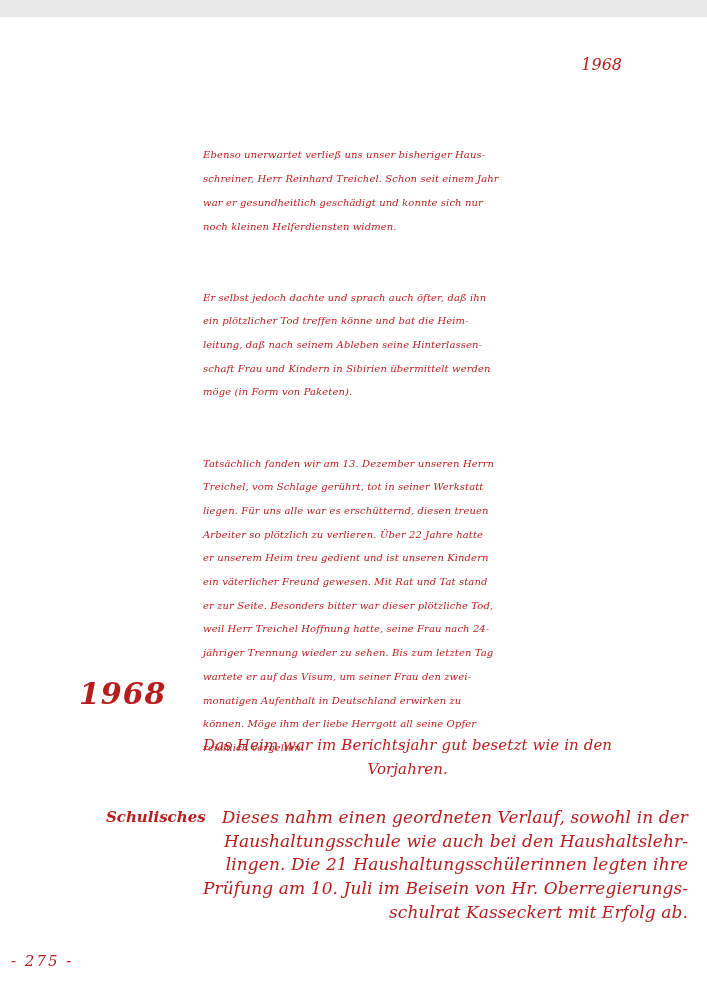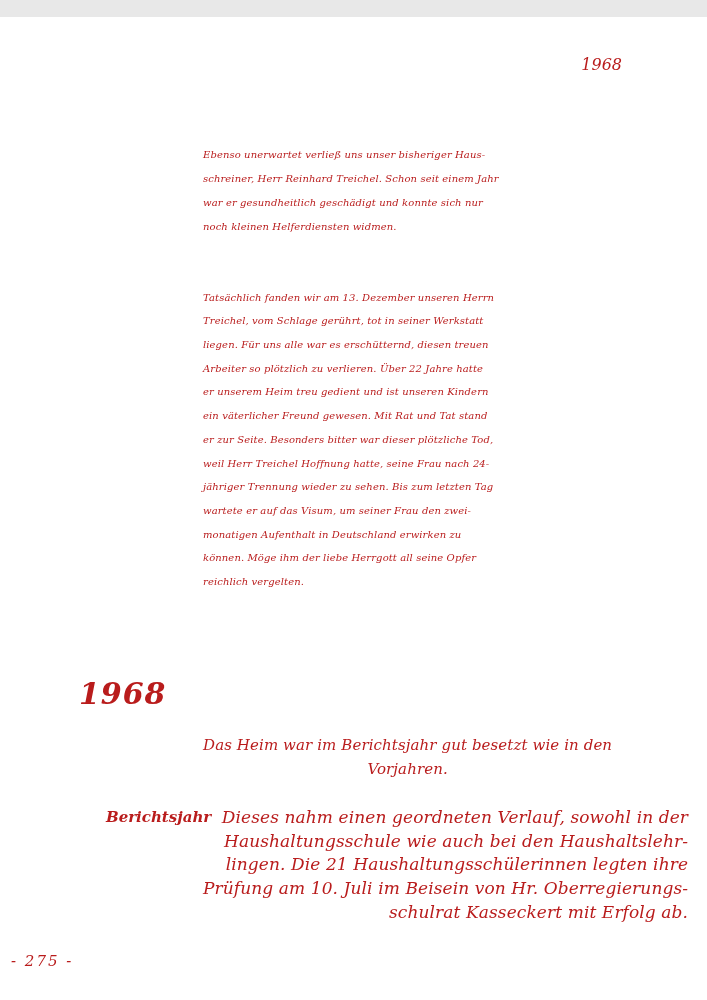--- a/index.html
+++ b/index.html
@@ -89,41 +89,46 @@
 
 <div class="page">
 
   <div class="running-year">1968</div>
 
   <div class="body-text">
     <p>Ebenso unerwartet verließ uns unser bisheriger Haus-
 schreiner, Herr Reinhard Treichel. Schon seit einem Jahr
 war er gesundheitlich geschädigt und konnte sich nur
 noch kleinen Helferdiensten widmen.</p>
+    <p>Er selbst jedoch dachte und sprach auch öfter, daß ihn
+ein plötzlicher Tod treffen könne und bat die Heim-
+leitung, daß nach seinem Ableben seine Hinterlassen-
+schaft Frau und Kindern in Sibirien übermittelt werden
+möge (in Form von Paketen).</p>
     <p>Tatsächlich fanden wir am 13. Dezember unseren Herrn
 Treichel, vom Schlage gerührt, tot in seiner Werkstatt
 liegen. Für uns alle war es erschütternd, diesen treuen
 Arbeiter so plötzlich zu verlieren. Über 22 Jahre hatte
 er unserem Heim treu gedient und ist unseren Kindern
 ein väterlicher Freund gewesen. Mit Rat und Tat stand
 er zur Seite. Besonders bitter war dieser plötzliche Tod,
 weil Herr Treichel Hoffnung hatte, seine Frau nach 24-
 jähriger Trennung wieder zu sehen. Bis zum letzten Tag
 wartete er auf das Visum, um seiner Frau den zwei-
 monatigen Aufenthalt in Deutschland erwirken zu
 können. Möge ihm der liebe Herrgott all seine Opfer
 reichlich vergelten.</p>
   </div>
 
   <div class="section-heading">1968</div>
 
   <p class="para-heim">Das Heim war im Berichtsjahr gut besetzt wie in den
 Vorjahren.</p>
 
-  <div class="margin-label">Berichtsjahr</div>
+  <div class="margin-label">Schulisches</div>
 
   <p class="para-schule">Dieses nahm einen geordneten Verlauf, sowohl in der
 Haushaltungsschule wie auch bei den Haushaltslehr-
 lingen. Die 21 Haushaltungsschülerinnen legten ihre
 Prüfung am 10. Juli im Beisein von Hr. Oberregierungs-
 schulrat Kasseckert mit Erfolg ab.</p>
 
   <div class="page-number">- 275 -</div>
 
 </div>

